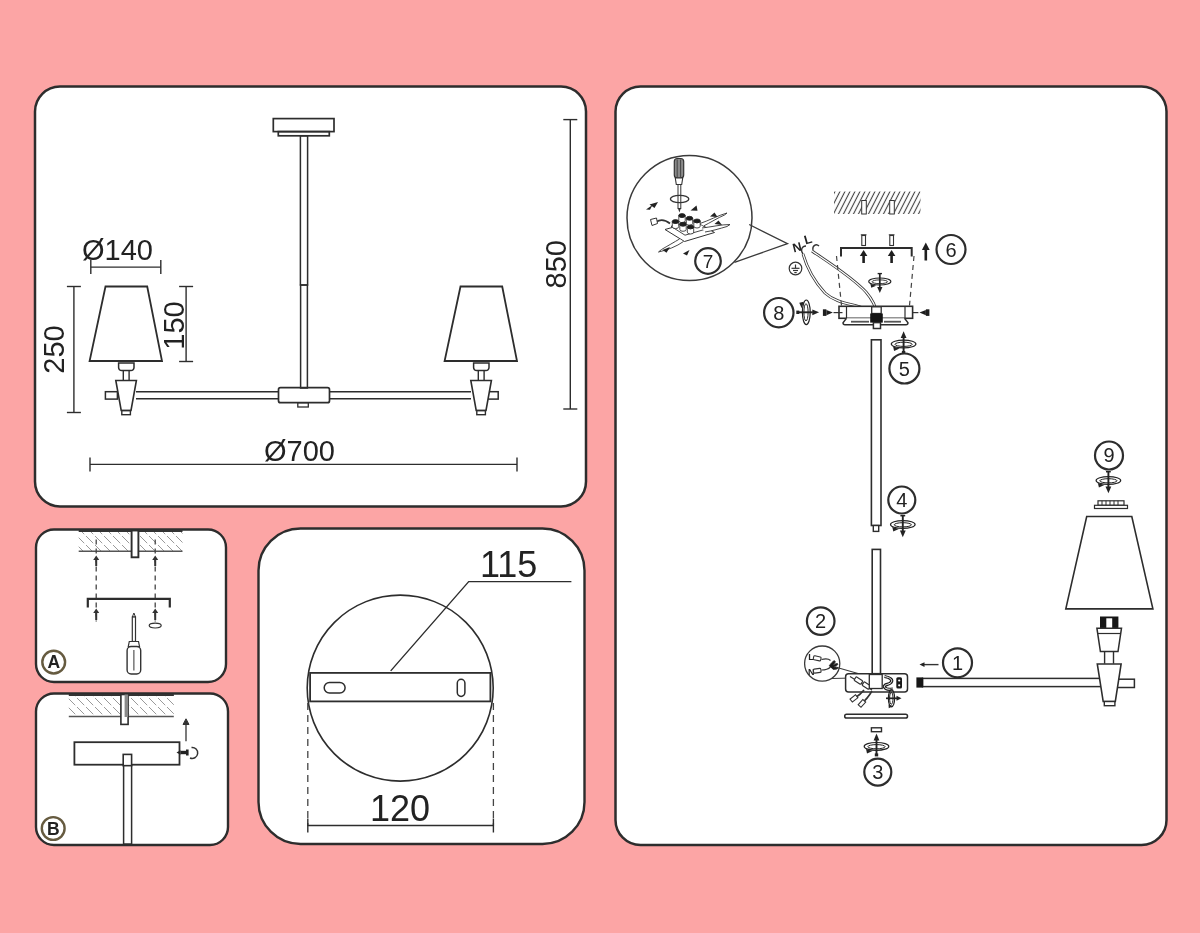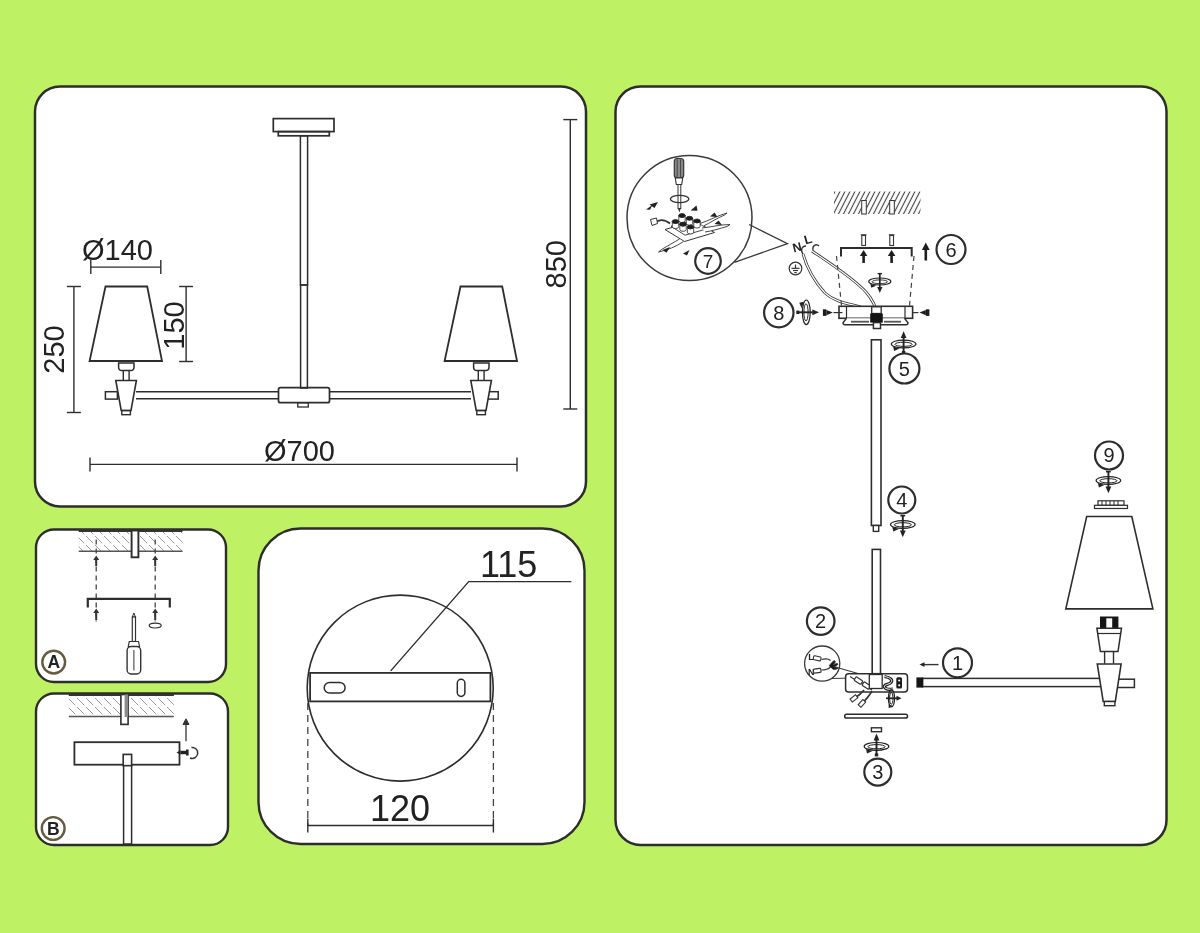--- a/index.html
+++ b/index.html
@@ -1,16 +1,16 @@
 <!DOCTYPE html>
 <html><head>
 <meta charset="utf-8">
 <style>
   html,body{margin:0;padding:0;background:#ffffff;}
-  #page{width:1200px;height:933px;position:relative;background:#bef264;overflow:hidden;}
+  #page{width:1200px;height:933px;position:relative;background:#fca5a5;overflow:hidden;}
   svg{position:absolute;top:0;left:0;}
   text{font-family:"Liberation Sans", sans-serif;fill:#222;}
 </style>
 </head>
 <body>
 <div id="page">
 <svg width="1200" height="933" viewBox="0 0 1200 933">
 <defs>
 
   <pattern id="hsteep" width="5" height="22" patternUnits="userSpaceOnUse" patternTransform="skewX(-27)">

